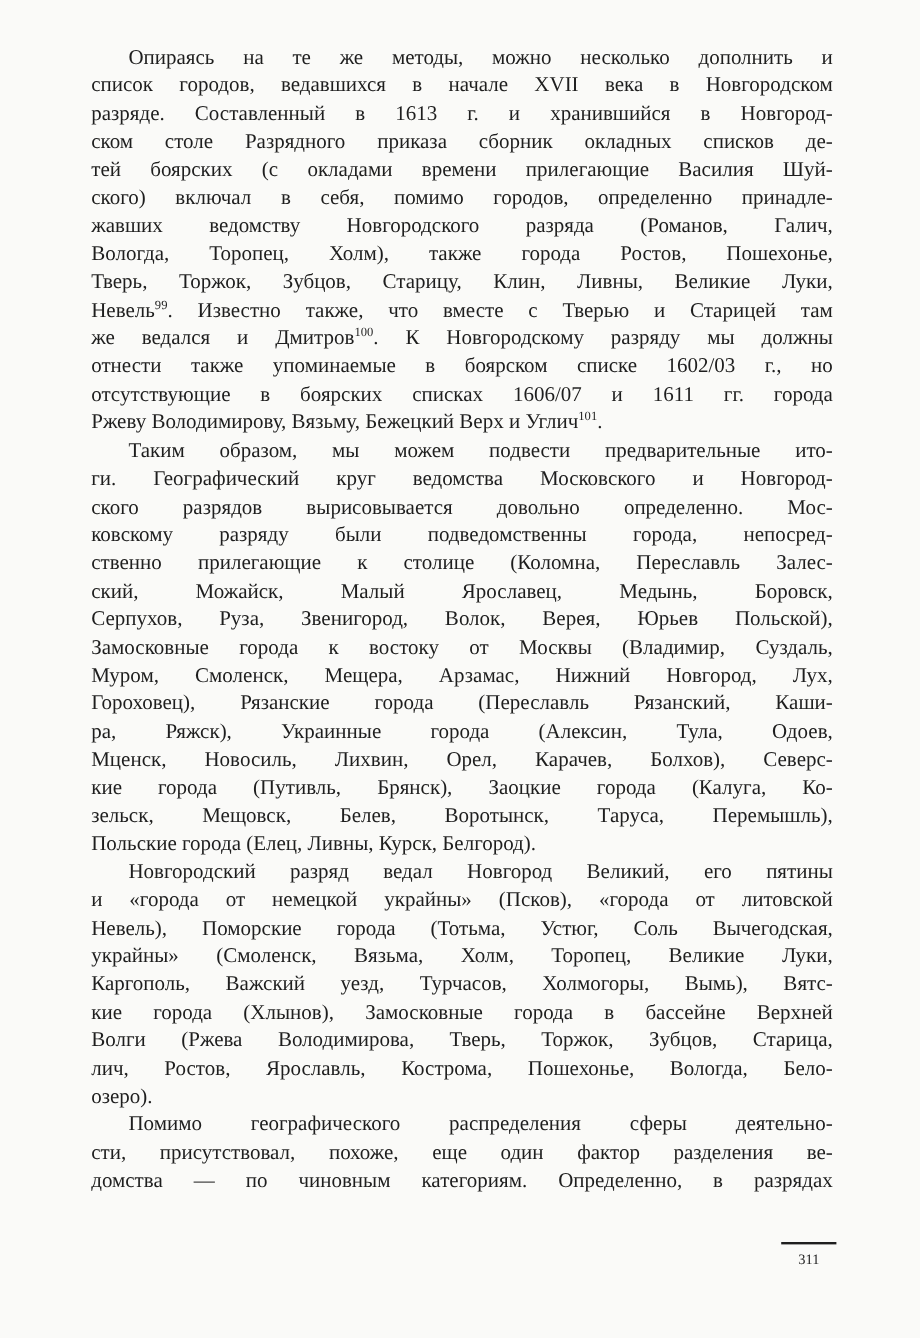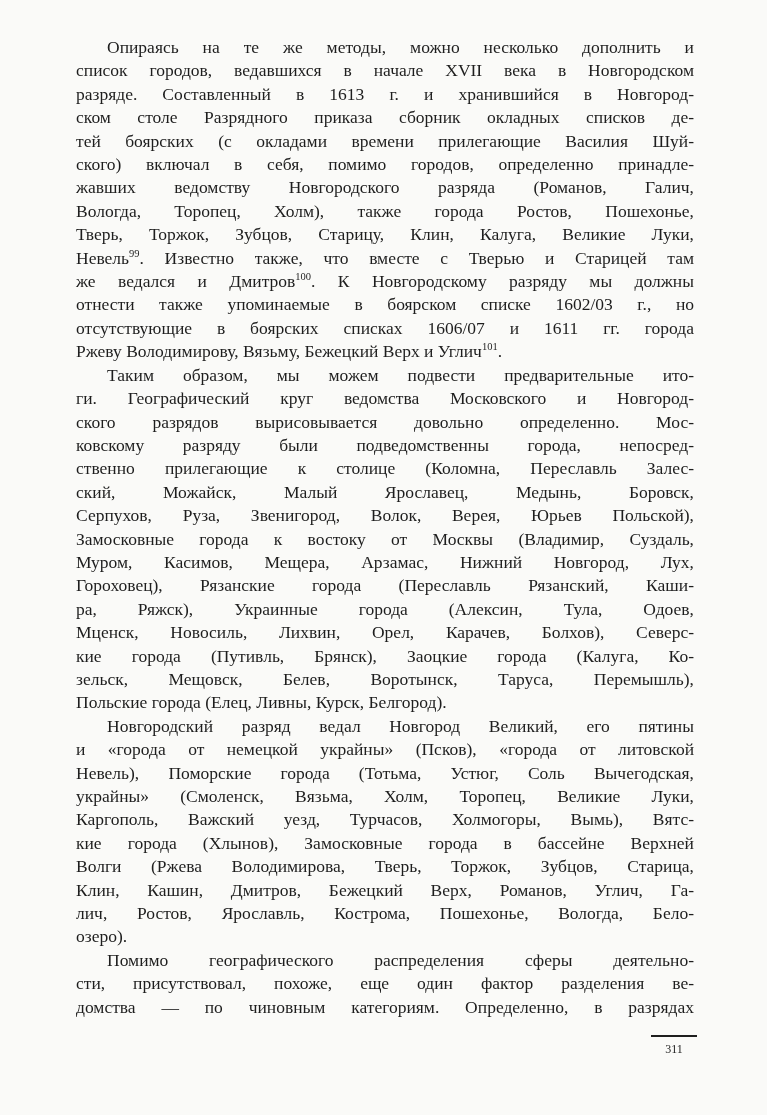--- a/index.html
+++ b/index.html
@@ -64,53 +64,52 @@
   <div class="text-block">
       <div class="paragraph">
         <div class="line indent">Опираясь на те же методы, можно несколько дополнить и</div>
         <div class="line">список городов, ведавшихся в начале XVII века в Новгородском</div>
         <div class="line">разряде. Составленный в 1613 г. и хранившийся в Новгород-</div>
         <div class="line">ском столе Разрядного приказа сборник окладных списков де-</div>
         <div class="line">тей боярских (с окладами времени прилегающие Василия Шуй-</div>
         <div class="line">ского) включал в себя, помимо городов, определенно принадле-</div>
         <div class="line">жавших ведомству Новгородского разряда (Романов, Галич,</div>
         <div class="line">Вологда, Торопец, Холм), также города Ростов, Пошехонье,</div>
-        <div class="line">Тверь, Торжок, Зубцов, Старицу, Клин, Калуга, Великие Луки,</div>
+        <div class="line">Тверь, Торжок, Зубцов, Старицу, Клин, Ливны, Великие Луки,</div>
         <div class="line">Невель<sup>99</sup>. Известно также, что вместе с Тверью и Старицей там</div>
         <div class="line">же ведался и Дмитров<sup>100</sup>. К Новгородскому разряду мы должны</div>
         <div class="line">отнести также упоминаемые в боярском списке 1602/03 г., но</div>
         <div class="line">отсутствующие в боярских списках 1606/07 и 1611 гг. города</div>
         <div class="line last">Ржеву Володимирову, Вязьму, Бежецкий Верх и Углич<sup>101</sup>.</div>
       </div>
       <div class="paragraph">
         <div class="line indent">Таким образом, мы можем подвести предварительные ито-</div>
         <div class="line">ги. Географический круг ведомства Московского и Новгород-</div>
         <div class="line">ского разрядов вырисовывается довольно определенно. Мос-</div>
         <div class="line">ковскому разряду были подведомственны города, непосред-</div>
         <div class="line">ственно прилегающие к столице (Коломна, Переславль Залес-</div>
         <div class="line">ский, Можайск, Малый Ярославец, Медынь, Боровск,</div>
         <div class="line">Серпухов, Руза, Звенигород, Волок, Верея, Юрьев Польской),</div>
         <div class="line">Замосковные города к востоку от Москвы (Владимир, Суздаль,</div>
-        <div class="line">Муром, Касимов, Мещера, Арзамас, Нижний Новгород, Лух,</div>
+        <div class="line">Муром, Смоленск, Мещера, Арзамас, Нижний Новгород, Лух,</div>
         <div class="line">Гороховец), Рязанские города (Переславль Рязанский, Каши-</div>
         <div class="line">ра, Ряжск), Украинные города (Алексин, Тула, Одоев,</div>
         <div class="line">Мценск, Новосиль, Лихвин, Орел, Карачев, Болхов), Северс-</div>
         <div class="line">кие города (Путивль, Брянск), Заоцкие города (Калуга, Ко-</div>
         <div class="line">зельск, Мещовск, Белев, Воротынск, Таруса, Перемышль),</div>
         <div class="line last">Польские города (Елец, Ливны, Курск, Белгород).</div>
       </div>
       <div class="paragraph">
         <div class="line indent">Новгородский разряд ведал Новгород Великий, его пятины</div>
         <div class="line">и «города от немецкой украйны» (Псков), «города от литовской</div>
         <div class="line">Невель), Поморские города (Тотьма, Устюг, Соль Вычегодская,</div>
         <div class="line">украйны» (Смоленск, Вязьма, Холм, Торопец, Великие Луки,</div>
         <div class="line">Каргополь, Важский уезд, Турчасов, Холмогоры, Вымь), Вятс-</div>
         <div class="line">кие города (Хлынов), Замосковные города в бассейне Верхней</div>
         <div class="line">Волги (Ржева Володимирова, Тверь, Торжок, Зубцов, Старица,</div>
-        <div class="line">Клин, Кашин, Дмитров, Бежецкий Верх, Романов, Углич, Га-</div>
         <div class="line">лич, Ростов, Ярославль, Кострома, Пошехонье, Вологда, Бело-</div>
         <div class="line last">озеро).</div>
       </div>
       <div class="paragraph">
         <div class="line indent">Помимо географического распределения сферы деятельно-</div>
         <div class="line">сти, присутствовал, похоже, еще один фактор разделения ве-</div>
         <div class="line">домства — по чиновным категориям. Определенно, в разрядах</div>
       </div>
     </div>
   <div class="page-number">311</div>

